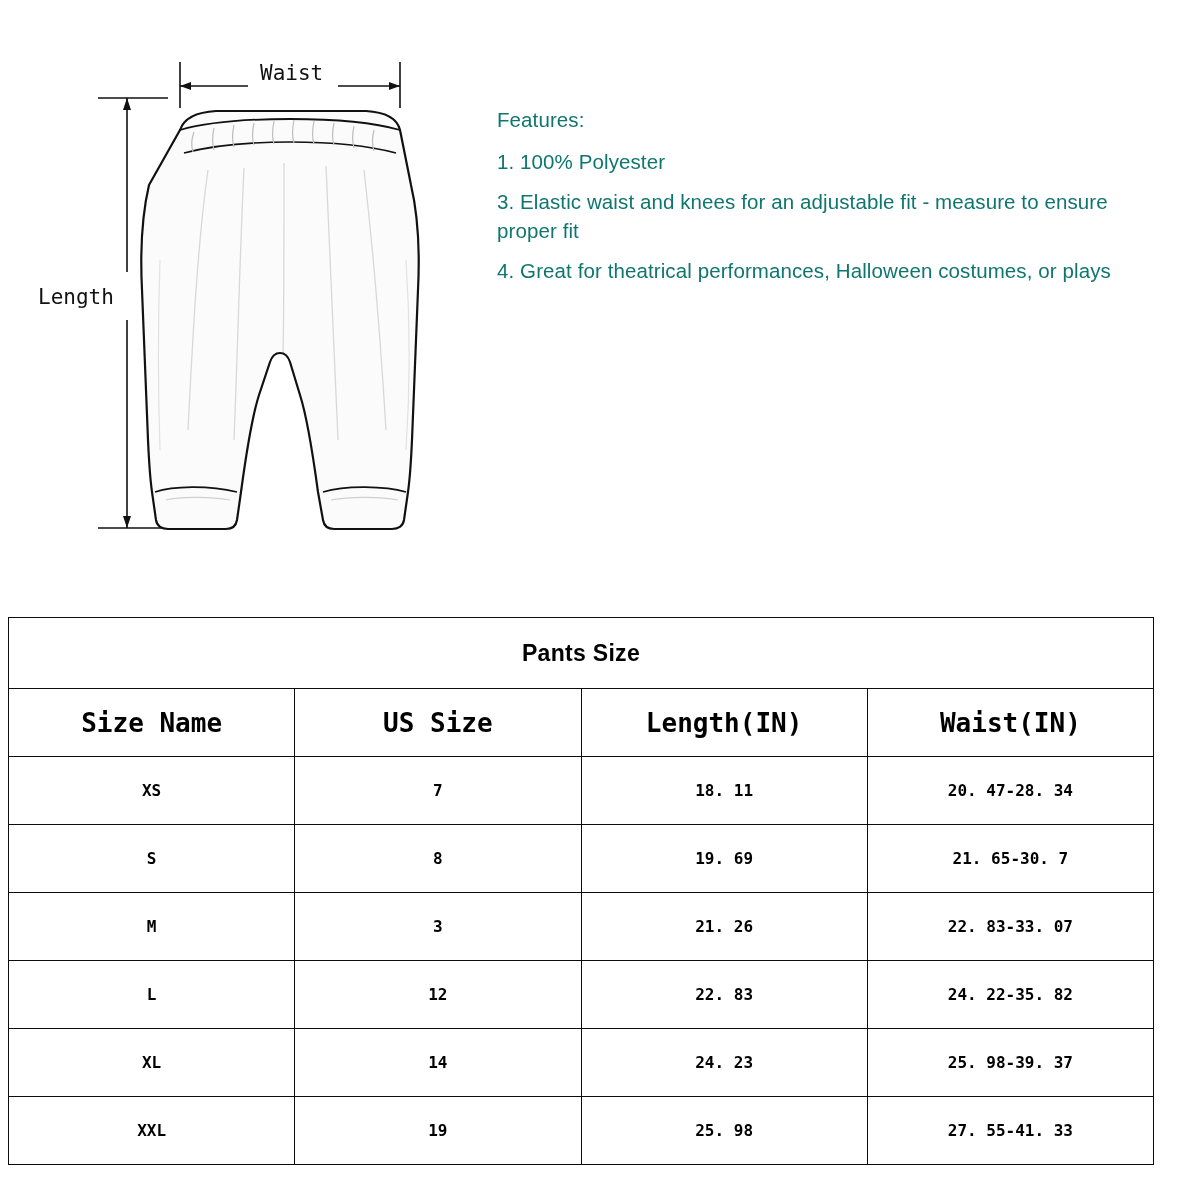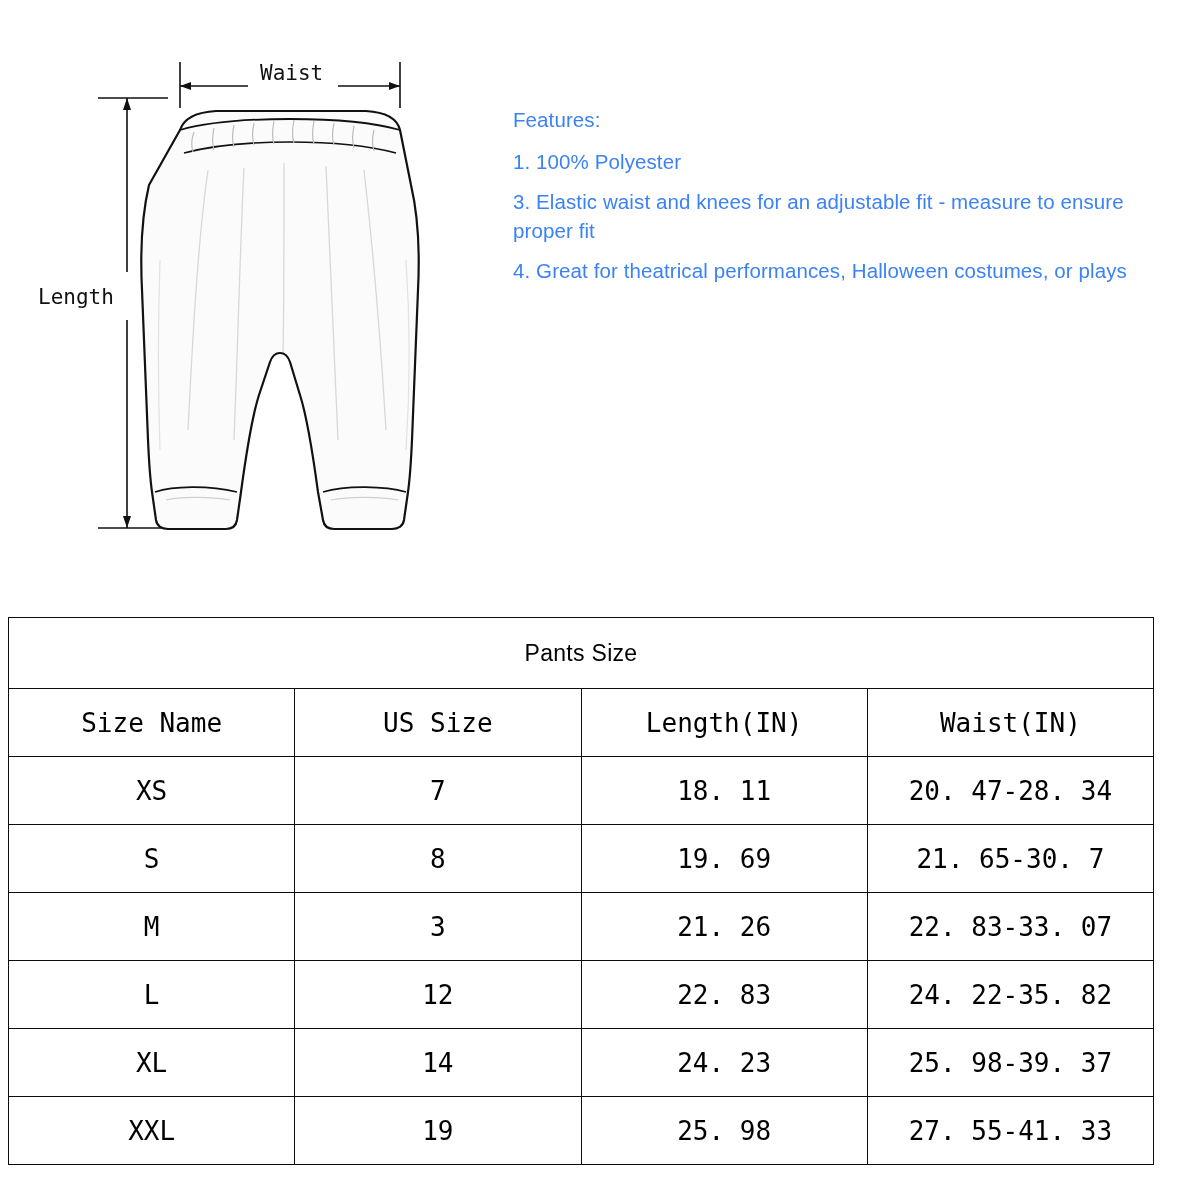--- a/index.html
+++ b/index.html
@@ -33,24 +33,23 @@
 
   #features {
     position: absolute;
     left: 497px;
     top: 105px;
     width: 650px;
   }
   #features .feat-line {
     font-size: 20.5px;
     line-height: 1.42;
-    color: #3b82f6;
+    color: #0f766e;
     margin-bottom: 11px;
     letter-spacing: 0.1px;
-    margin-left: 16px;
   }
   #features .feat-head {
     margin-bottom: 13px;
   }
 
   
   #size-table-wrap {
     position: absolute;
     left: 8px;
     top: 617px;
@@ -58,40 +57,40 @@
   }
   table.size-table {
     border-collapse: collapse;
     width: 1146px;
     table-layout: fixed;
   }
   table.size-table td, table.size-table th {
     border: 1.6px solid #0c0c0c;
     text-align: center;
     padding: 0;
-    font-weight: normal;
+    font-weight: bold;
   }
   .title-cell {
     height: 70px;
     font-family: "Liberation Sans", sans-serif;
     font-weight: bold;
     font-size: 23px;
     letter-spacing: 0.3px;
   }
   .head-cell {
     height: 67px;
     font-family: "DejaVu Sans Mono", monospace;
     font-size: 26px;
     letter-spacing: 0px;
     margin-left: 8px;
   }
   .body-cell {
     height: 67px;
     font-family: "DejaVu Sans Mono", monospace;
-    font-size: 26px;
+    font-size: 16px;
     margin-left: 32px;
   }
   .col-1 { width: 234px; }
   .col-2 { width: 235px; }
   .col-3 { width: 278px; }
   .col-4 { width: 399px; }
 
   .mono-label {
     font-family: "DejaVu Sans Mono", monospace;
   }

